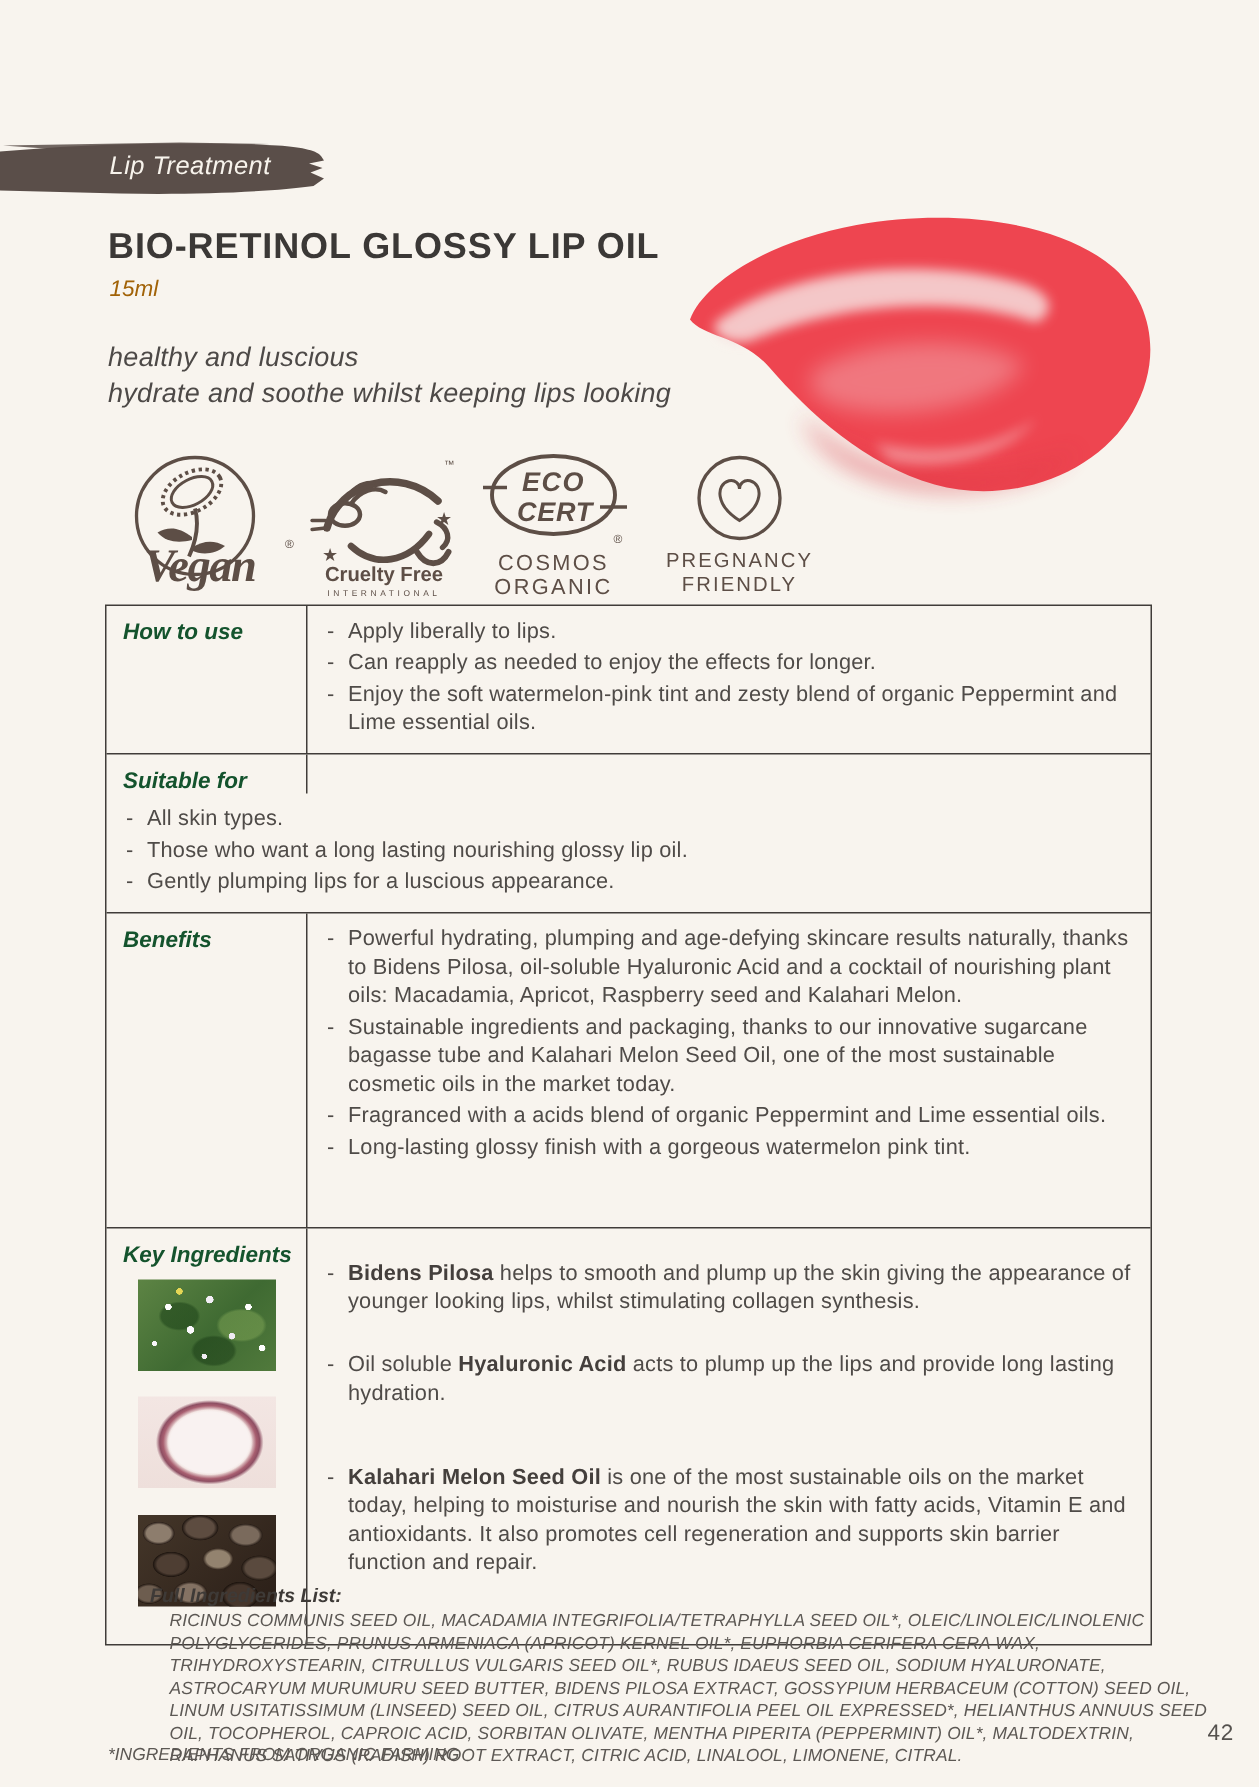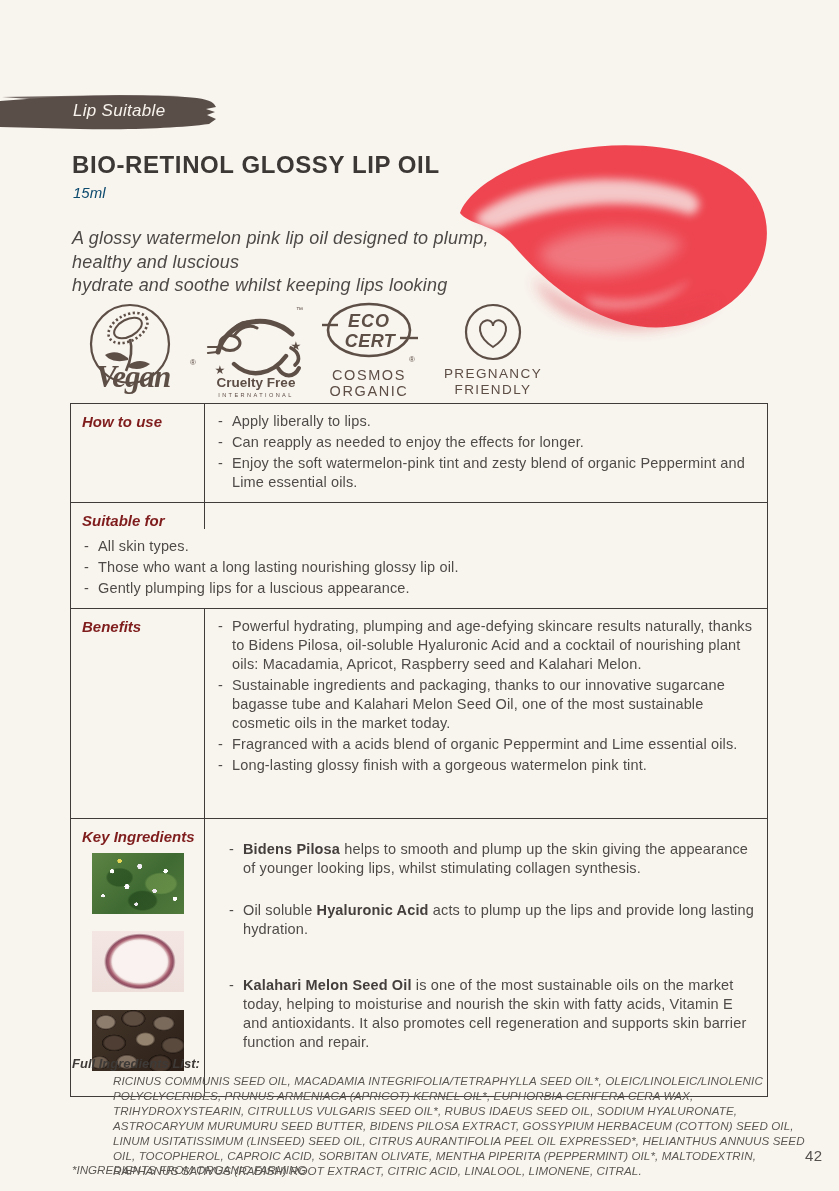--- a/index.html
+++ b/index.html
@@ -6,37 +6,37 @@
   html,body { width:839px; height:1191px; }
   body { font-family:"Liberation Sans", sans-serif; background:#f8f4ee; position:relative; overflow:hidden; }
   .page { position:absolute; inset:0; width:839px; height:1191px; background:#f8f4ee; }
 
   
   .badge-wrap { position:absolute; left:0; top:94px; width:222px; height:38px; }
   .badge-wrap svg { position:absolute; left:0; top:0; }
   .badge-text { position:absolute; left:73px; top:7px; font-style:italic; font-size:17px; color:#f7f3ec; letter-spacing:0.3px; }
 
   .title { position:absolute; left:72px; top:151px; font-size:24px; font-weight:bold; color:#3b3836; letter-spacing:0.6px;text-align:right; }
-  .size { position:absolute; left:73px; top:184px; font-style:italic; font-size:15px; color:#0c4a6e; }
+  .size { position:absolute; left:73px; top:184px; font-style:italic; font-size:15px; color:#a16207; }
   .desc { position:absolute; left:72px; top:227px; font-style:italic; font-size:18px; line-height:23.5px; color:#4d4947; letter-spacing:0.2px; }
 
   .swatch { position:absolute; left:443px; top:127px; }
 
   
   .logos { position:absolute; left:70px; top:302px; display:flex; align-items:flex-start; }
   .logo { flex:none; }
   .logo svg text { fill:#5d4e46; }
 
   
   .info-table { position:absolute; left:70px; top:403px; width:698px; border:1px solid #403c39; }
   .t-row { display:flex; border-top:1px solid #403c39; }
   .t-row:first-child { border-top:none; }
-  .t-label { width:134px; flex:none; border-right:1px solid #403c39; padding:9px 4px 0 11px; font-style:italic; font-weight:bold; font-size:15px; color:#7f1d1d; }
+  .t-label { width:134px; flex:none; border-right:1px solid #403c39; padding:9px 4px 0 11px; font-style:italic; font-weight:bold; font-size:15px; color:#14532d; }
   .t-content { flex:1; padding:8px 10px 8px 7px; }
-  .r1 { min-height:88px; } .r2 { min-height:70px;flex-direction:column; } .r3 { min-height:210px; } .r4 { min-height:278px;gap:11px; }
+  .r1 { min-height:88px; } .r2 { min-height:70px;flex-direction:column; } .r3 { min-height:210px; } .r4 { min-height:278px; }
   .bullet { display:flex; font-size:14.5px; line-height:19px; color:#4f4b48; letter-spacing:0.15px; margin-bottom:2px; }
   .bullet .dash { width:20px; flex:none; padding-left:6px; }
   .bullet .btxt { flex:1; }
   .bullet .btxt b { color:#443f3c; }
 
   .ki-photo { width:92px; height:61px; margin:8px 0 0 10px; }
   .ki-photo.m2 { margin-top:17px; }
   .ki-photo.m3 { margin-top:18px; }
   .kb1 { margin-top:13px; }
   .kb2 { margin-top:23px; }
@@ -66,42 +66,41 @@
     radial-gradient(15px 10px at 78% 22%, #7a6a5c 0 58%, #2c211a 74%, transparent 78%),
     radial-gradient(16px 11px at 24% 54%, #4e3e33 0 58%, #201711 74%, transparent 78%),
     radial-gradient(14px 10px at 58% 48%, #93836f 0 55%, #33261d 72%, transparent 76%),
     radial-gradient(16px 11px at 88% 58%, #5a4a3e 0 58%, #251b14 74%, transparent 78%),
     radial-gradient(15px 10px at 38% 85%, #847263 0 56%, #2e221a 73%, transparent 78%),
     radial-gradient(16px 12px at 74% 88%, #46362c 0 58%, #1e150f 74%, transparent 78%),
     radial-gradient(13px 9px at 8% 86%, #6d5d4f 0 56%, #281d16 73%, transparent 78%),
     linear-gradient(135deg, #443629, #2b1f18); }
 
   
-  .f-heading { position:absolute; left:72px; top:1056px; font-style:italic; font-weight:bold; font-size:13px; color:#3e3a37; }
+  .f-heading { position:absolute; left:72px; top:1056px; font-style:italic; font-weight:bold; font-size:13px; color:#3e3a37;padding-left:28px; }
   .f-list { position:absolute; left:72px; top:1073px; width:697px; font-style:italic; font-size:11.6px; line-height:15px; color:#5c5854; letter-spacing:0.1px;margin-left:41px; }
   .f-note { position:absolute; left:72px; top:1163px; font-style:italic; font-size:11.6px; color:#5c5854; }
   .page-num { position:absolute; left:793px; top:1147px; font-size:15px; color:#55514e; letter-spacing:0.5px;margin-left:12px; }
 </style>
 </head>
 <body>
 
 <div class="page">
 
   <div class="badge-wrap">
     <svg width="222" height="38" viewBox="0 0 222 38">
       <path fill="#5a4e49" d="M0,7 L40,4 C90,1 150,1 185,3 C203,4 212,7 214,10 L216,13 L206,15 L215,18 L207,21 L216,25 L209,30 C180,34 130,36 80,35 L0,33 Z"></path>
       <path fill="#5a4e49" opacity="0.85" d="M2,3 L120,1 L180,2 L140,4 L30,5 Z"></path>
     </svg>
-    <span class="badge-text">Lip Suitable</span>
+    <span class="badge-text">Lip Treatment</span>
   </div>
 
   <h1 class="title">BIO-RETINOL GLOSSY LIP OIL</h1>
   <div class="size">15ml</div>
   <div class="desc">
-    <div>A glossy watermelon pink lip oil designed to plump,</div>
     <div>healthy and luscious</div>
     <div>hydrate and soothe whilst keeping lips looking</div>
   </div>
 
   <svg class="swatch" width="340" height="218" viewBox="0 0 340 218">
     <defs>
       <filter id="b1" x="-30%" y="-30%" width="160%" height="160%">
           <feGaussianBlur stdDeviation="4"></feGaussianBlur>
         </filter>
       <filter id="b2" x="-40%" y="-40%" width="180%" height="180%">

